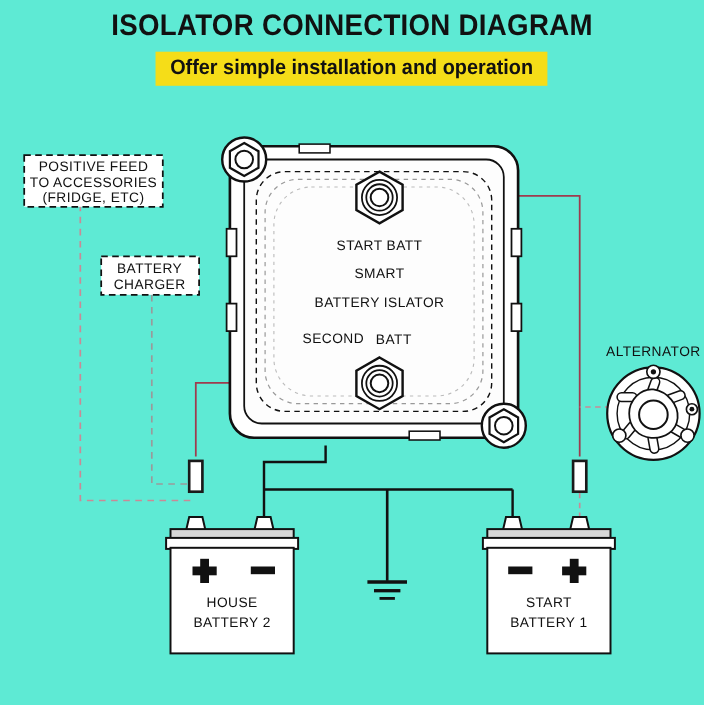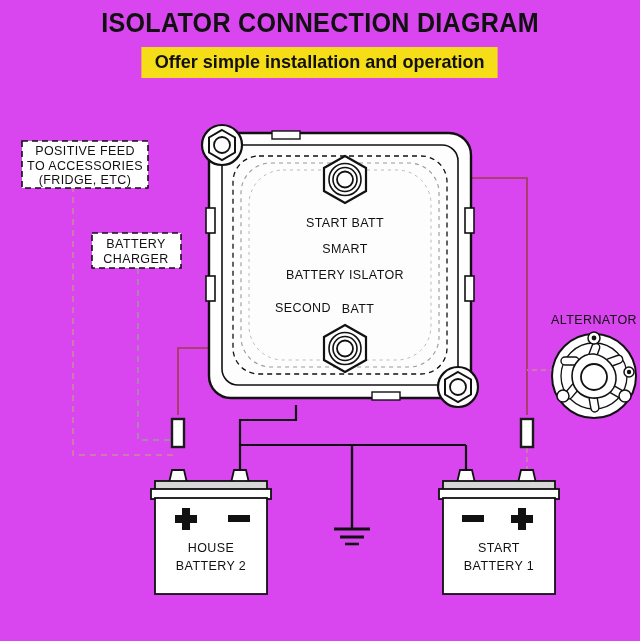--- a/index.html
+++ b/index.html
@@ -9,21 +9,21 @@
     background: #ffffff;
   }
   body {
     font-family: "Liberation Sans", sans-serif;
     -webkit-font-smoothing: antialiased;
   }
   #page {
     position: relative;
     width: 640px;
     height: 641px;
-    background: #d946ef;
+    background: #5eead4;
     overflow: hidden;
   }
   #title {
     position: absolute;
     left: 0;
     top: 8px;
     width: 640px;
     text-align: center;
     font-family: "Liberation Sans Narrow", "Liberation Sans", sans-serif;
     font-weight: bold;

